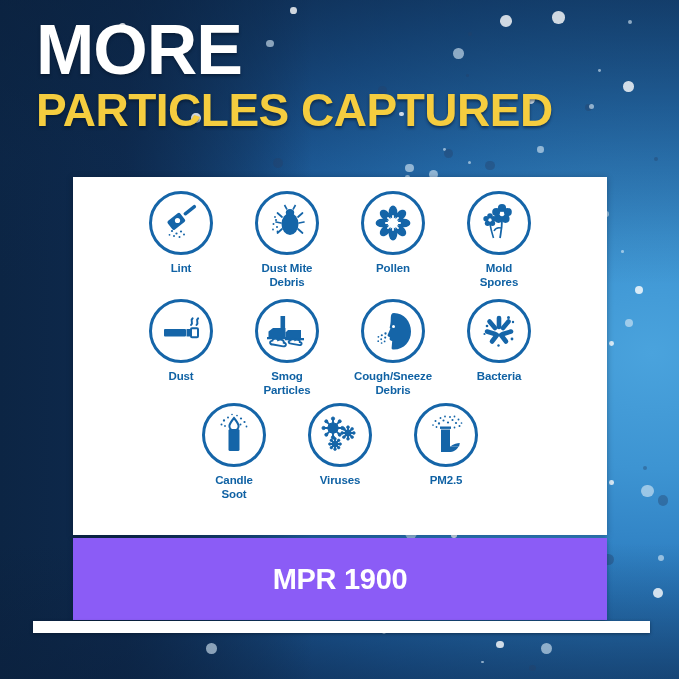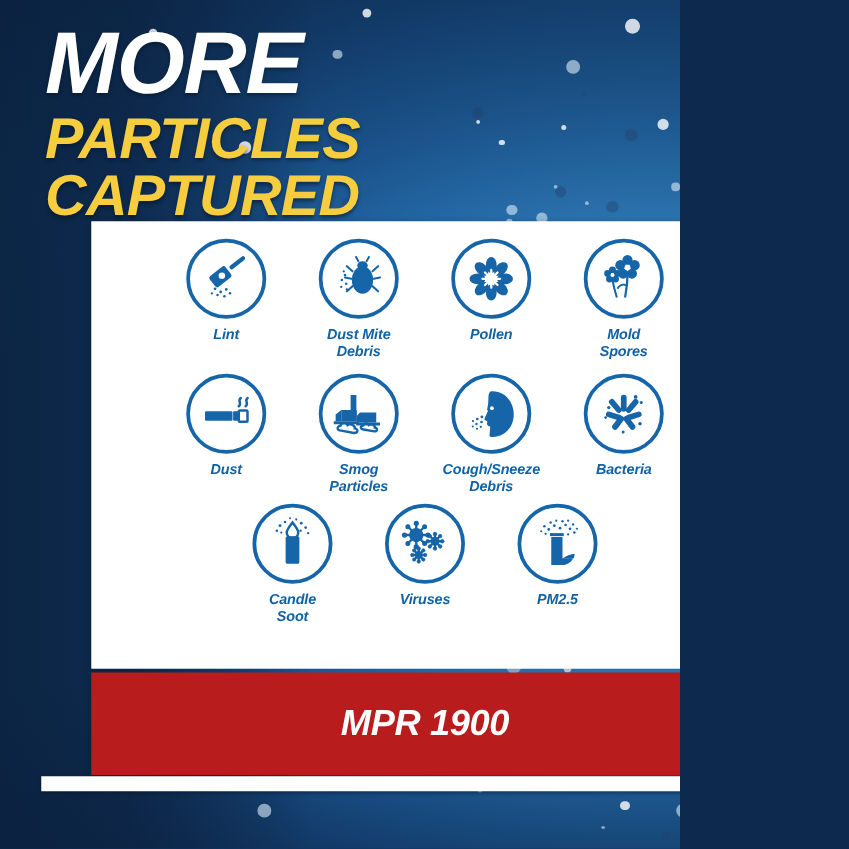--- a/index.html
+++ b/index.html
@@ -1,21 +1,21 @@
 <!DOCTYPE html>
 <html><head>
 <meta charset="utf-8">
 <style>
   html,body{margin:0;padding:0;}
   body{
     width:679px;height:679px;overflow:hidden;
     font-family:"Liberation Sans", sans-serif;
     background:#0d2a4e;
   }
-  #stage{position:relative;width:544px;height:679px;overflow:hidden;font-style:italic;}
+  #stage{position:relative;width:679px;height:679px;overflow:hidden;}
 
   
   .bg-base{
     position:absolute;inset:0;
     background:
       radial-gradient(120% 95% at 96% 52%, #4aa3dd 0%, #3d94d2 18%, #2a79bd 38%, #1d5d9e 57%, #143f73 76%, #0e2a4e 92%, #0b2344 100%);
   }
   .bg-left{
     position:absolute;left:0;top:0;width:46%;height:100%;
     background:linear-gradient(90deg,#0c2544 0%, #0e2a4e 40%, rgba(18,56,99,0.55) 78%, rgba(22,68,118,0) 100%);
@@ -73,21 +73,21 @@
     font-size:11.5px;font-weight:bold;line-height:1.18;
     letter-spacing:-0.1px;
   }
   .row.r1 .cell{margin-bottom:4px;}
   .row.r2{margin-top:6px;}
   .row.r3{margin-top:6px;}
 
   
   .banner{
     position:absolute;left:73px;top:538px;width:534px;height:82px;
-    background:#b91c1c;z-index:4;
+    background:#8b5cf6;z-index:4;
     display:flex;flex-direction:row;align-items:center;justify-content:center;
     box-shadow:0 2px 5px rgba(3,16,34,0.35);
   }
   .mpr{color:#ffffff;font-size:29px;font-weight:bold;line-height:1.05;letter-spacing:-0.3px;}
   .merv{color:#ffffff;font-size:26px;font-weight:normal;line-height:1.15;margin-top:2px;letter-spacing:-0.2px;}
 
   
   .rule{
     position:absolute;left:33px;top:621px;width:617px;height:12px;
     background:#ffffff;z-index:4;

